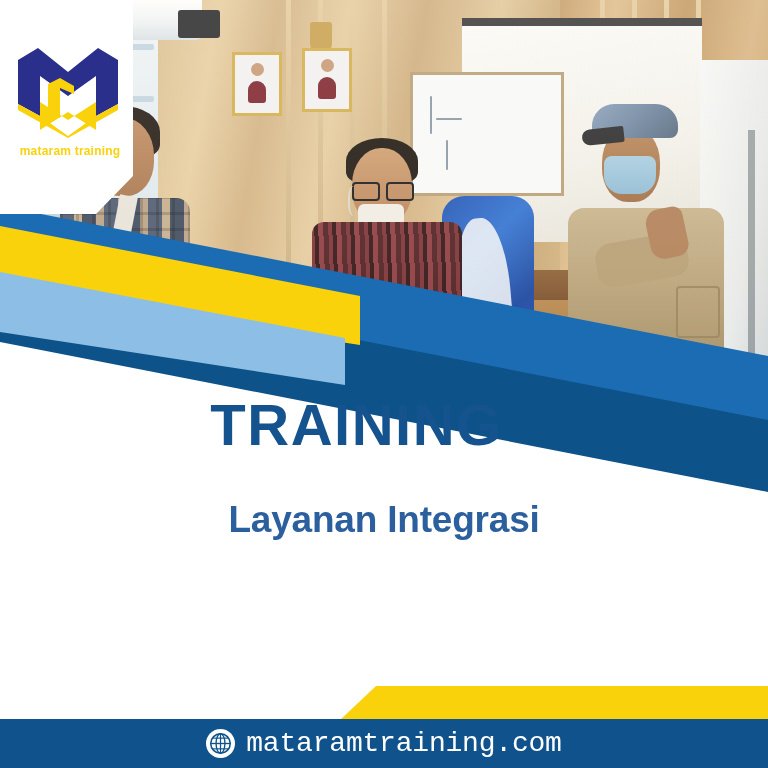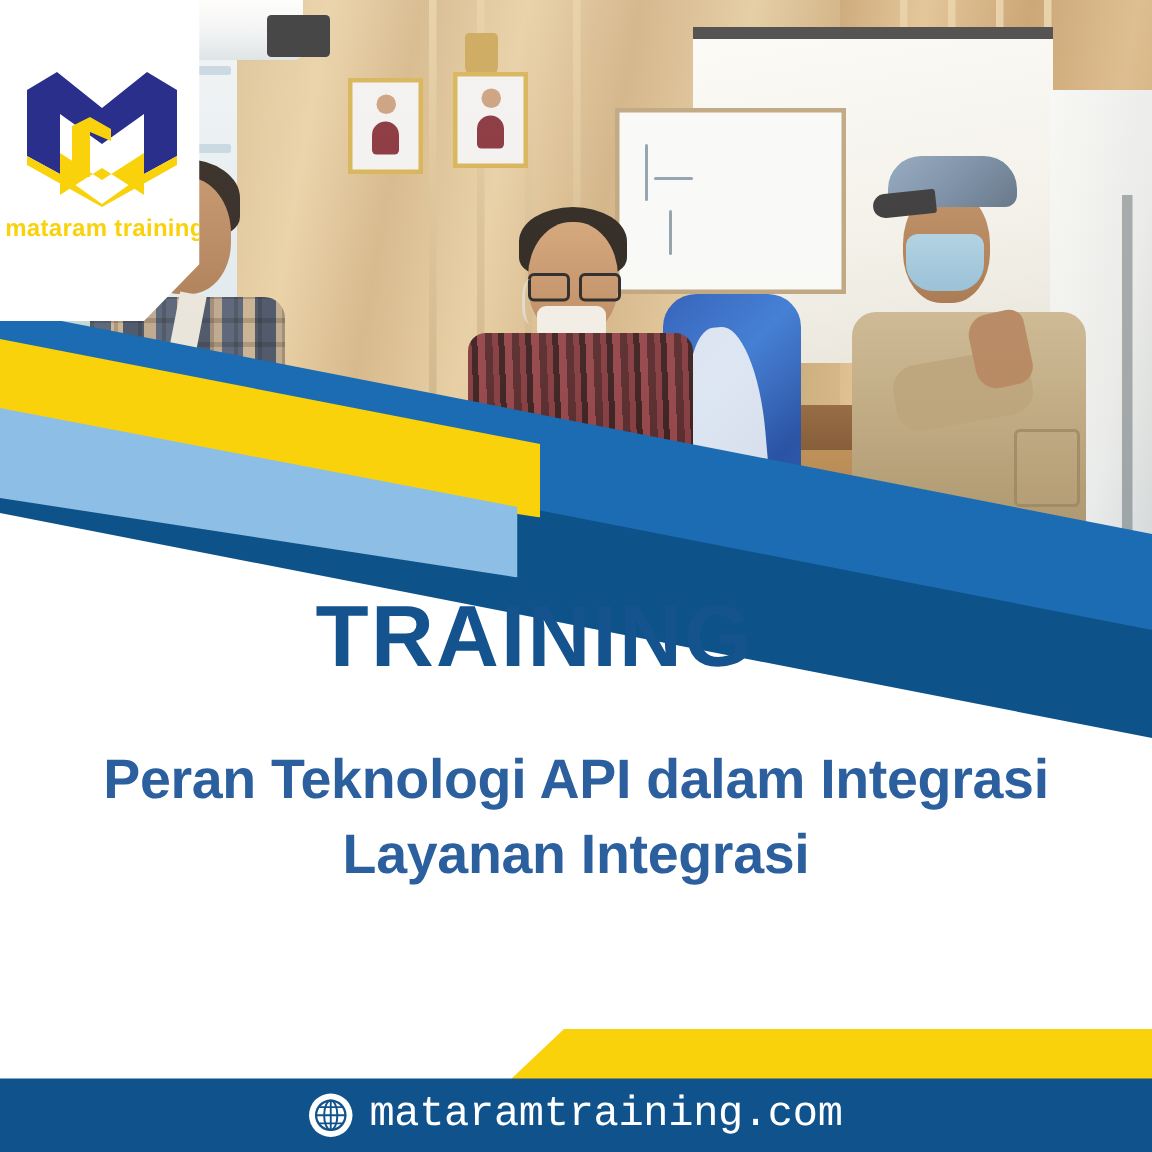--- a/index.html
+++ b/index.html
@@ -329,21 +329,21 @@
     position: absolute;
     left: 16px; top: 46px;
     width: 104px; height: 92px;
   }
   .logo-mark svg { display: block; width: 104px; height: 92px; }
   .logo-word {
     position: absolute;
     left: 0; top: 144px;
     width: 140px;
     text-align: center;
-    font-size: 16px;
+    font-size: 12px;
     font-weight: bold;
     color: #fad20c;
     letter-spacing: .2px;
     white-space: nowrap;
   }
 
   
   .title {
     position: absolute;
     left: 0; top: 396px;
@@ -533,21 +533,20 @@
         <rect x="32" y="38" width="12" height="34" fill="#FAD20C"></rect>
         <polygon points="32,38 44,32 58,40 58,48 44,42 32,46" fill="#FAD20C"></polygon>
       </svg>
     </div>
     <div class="logo-word">mataram training</div>
   </div>
 
   <div class="title">TRAINING</div>
 
   <div class="subtitle">
-    <div>Peran Teknologi API dalam Integrasi</div>
     <div>Layanan Integrasi</div>
   </div>
 
   <div class="yellow-tab"></div>
 
   <div class="footer">
     <div class="footer-inner">
       <span class="globe">
         <svg width="23" height="23" viewBox="0 0 24 24">
           <circle cx="12" cy="12" r="10.2" fill="none" stroke="#10538C" stroke-width="1.6"></circle>

